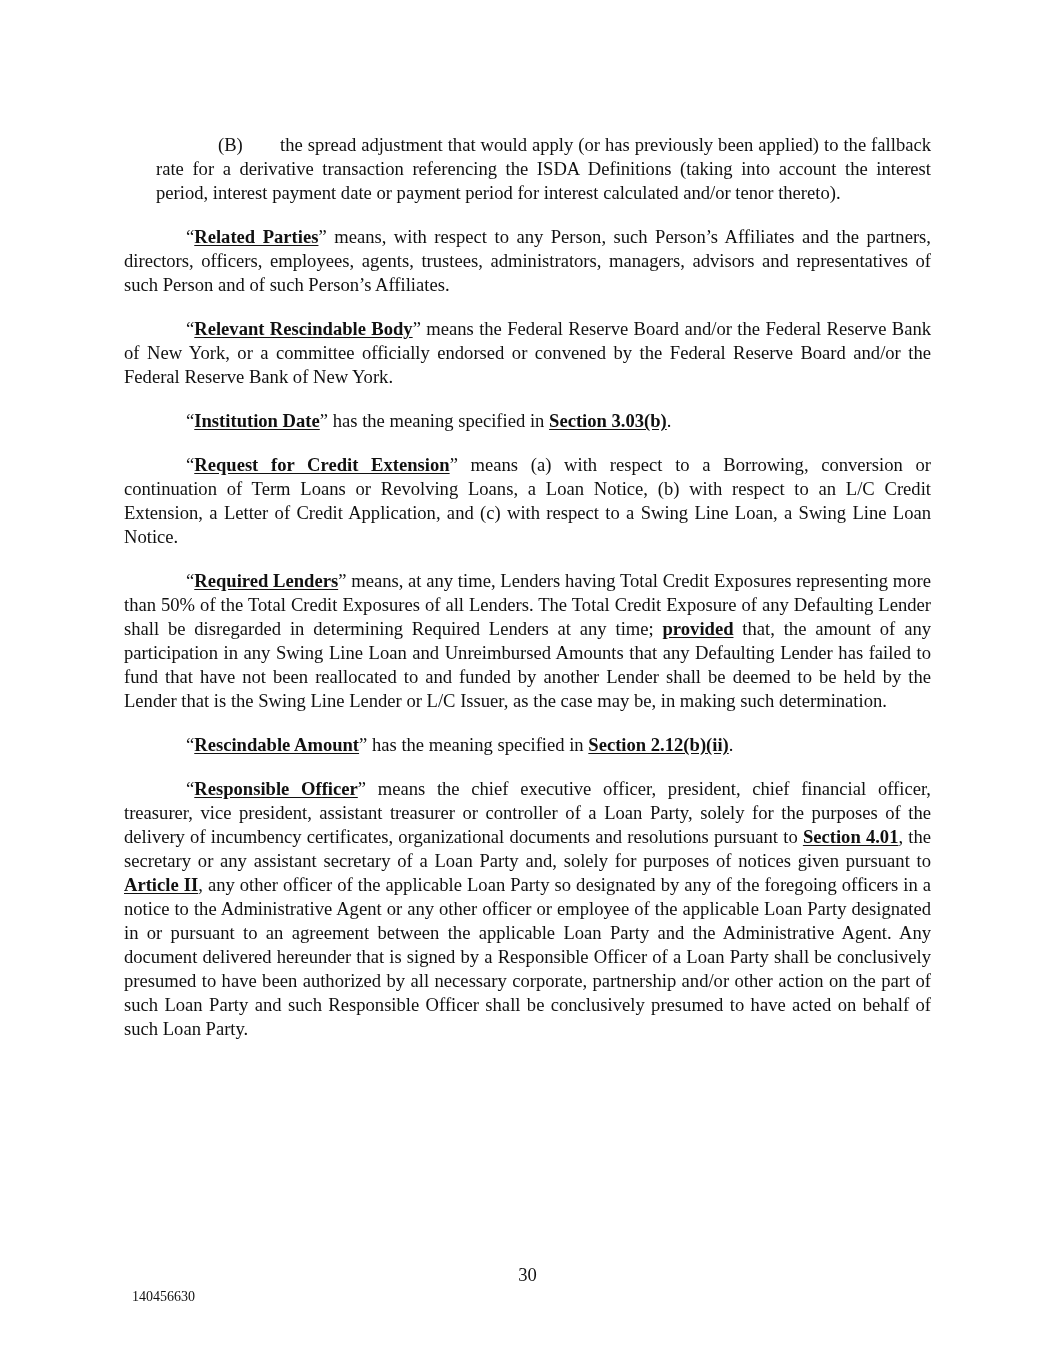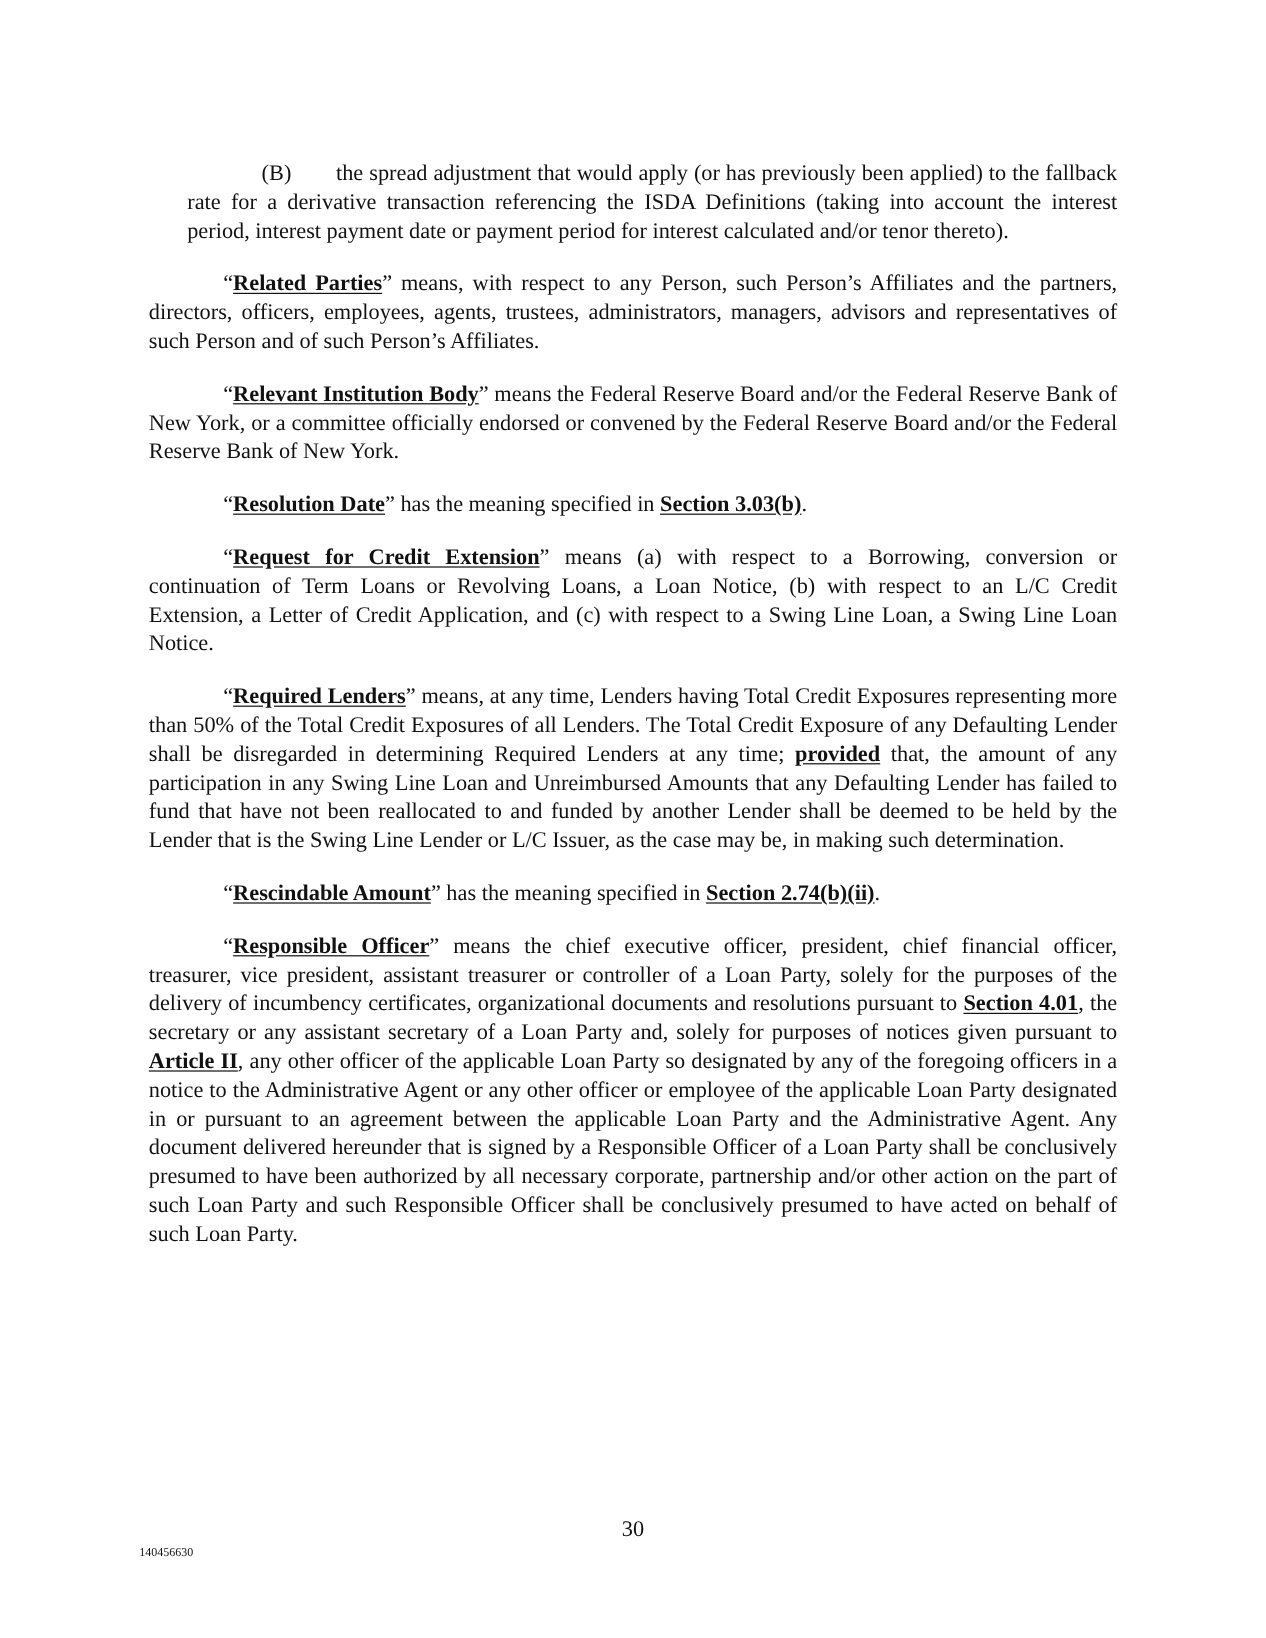--- a/index.html
+++ b/index.html
@@ -4,39 +4,39 @@
 <style>
   html, body { margin: 0; padding: 0; background: #ffffff; }
   body { width: 1055px; height: 1365px; position: relative; overflow: hidden;
          font-family: "Liberation Serif", serif; color: #111; font-size: 18.6px; }
   .page { position: absolute; left: 124px; top: 133px; width: 807px; line-height: 24px; }
   p { margin: 0 0 20px 0; text-align: justify; text-indent: 62px; }
   .sub { margin-left: 32px; text-indent: 62px; }
   .sub .lbl { display: inline-block; width: 62px; text-indent: 0; }
   u { text-decoration: underline; text-underline-offset: 2px; font-weight: bold; }
   .pagenum { position: absolute; top: 1264px; left: 0; width: 1055px; text-align: center; font-size: 18.6px; }
-  .docid { position: absolute; left: 116px; top: 1289px; font-size: 10px; }
+  .docid { position: absolute; left: 132px; top: 1289px; font-size: 14px; }
 </style>
 </head>
 <body>
 
 <div class="page">
   <p class="sub"><span class="lbl">(B)</span><span>the spread adjustment that would apply (or has previously been applied) to the fallback rate for a derivative transaction referencing the ISDA Definitions (taking into account the interest period, interest payment date or payment period for interest calculated and/or tenor thereto).</span></p>
 
   <p><span>“</span><u>Related Parties</u><span>” means, with respect to any Person, such Person’s Affiliates and the partners, directors, officers, employees, agents, trustees, administrators, managers, advisors and representatives of such Person and of such Person’s Affiliates.</span></p>
 
-  <p><span>“</span><u>Relevant Institution Body</u><span>” means the Federal Reserve Board and/or the Federal Reserve Bank of New York, or a committee officially endorsed or convened by the Federal Reserve Board and/or the Federal Reserve Bank of New York.</span></p>
+  <p><span>“</span><u>Relevant Rescindable Body</u><span>” means the Federal Reserve Board and/or the Federal Reserve Bank of New York, or a committee officially endorsed or convened by the Federal Reserve Board and/or the Federal Reserve Bank of New York.</span></p>
 
-  <p><span>“</span><u>Resolution Date</u><span>” has the meaning specified in </span><u>Section 3.03(b)</u><span>.</span></p>
+  <p><span>“</span><u>Institution Date</u><span>” has the meaning specified in </span><u>Section 3.03(b)</u><span>.</span></p>
 
 
   <p><span>“</span><u>Request for Credit Extension</u><span>” means (a) with respect to a Borrowing, conversion or continuation of Term Loans or Revolving Loans, a Loan Notice, (b) with respect to an L/C Credit Extension, a Letter of Credit Application, and (c) with respect to a Swing Line Loan, a Swing Line Loan Notice.</span></p>
 
   <p><span>“</span><u>Required Lenders</u><span>” means, at any time, Lenders having Total Credit Exposures representing more than 50% of the Total Credit Exposures of all Lenders.  The Total Credit Exposure of any Defaulting Lender shall be disregarded in determining Required Lenders at any time; </span><u>provided</u><span> that, the amount of any participation in any Swing Line Loan and Unreimbursed Amounts that any Defaulting Lender has failed to fund that have not been reallocated to and funded by another Lender shall be deemed to be held by the Lender that is the Swing Line Lender or L/C Issuer, as the case may be, in making such determination.</span></p>
 
-  <p><span>“</span><u>Rescindable Amount</u><span>” has the meaning specified in </span><u>Section 2.74(b)(ii)</u><span>.</span></p>
+  <p><span>“</span><u>Rescindable Amount</u><span>” has the meaning specified in </span><u>Section 2.12(b)(ii)</u><span>.</span></p>
 
 
   <p><span>“</span><u>Responsible Officer</u><span>” means the chief executive officer, president, chief financial officer, treasurer, vice president, assistant treasurer or controller of a Loan Party, solely for the purposes of the delivery of incumbency certificates, organizational documents and resolutions pursuant to </span><u>Section 4.01</u><span>, the secretary or any assistant secretary of a Loan Party and, solely for purposes of notices given pursuant to </span><u>Article II</u><span>, any other officer of the applicable Loan Party so designated by any of the foregoing officers in a notice to the Administrative Agent or any other officer or employee of the applicable Loan Party designated in or pursuant to an agreement between the applicable Loan Party and the Administrative Agent.  Any document delivered hereunder that is signed by a Responsible Officer of a Loan Party shall be conclusively presumed to have been authorized by all necessary corporate, partnership and/or other action on the part of such Loan Party and such Responsible Officer shall be conclusively presumed to have acted on behalf of such Loan Party.</span></p>
 </div>
 
 <div class="pagenum">30</div>
 <div class="docid">140456630</div>
 
 </body></html>

